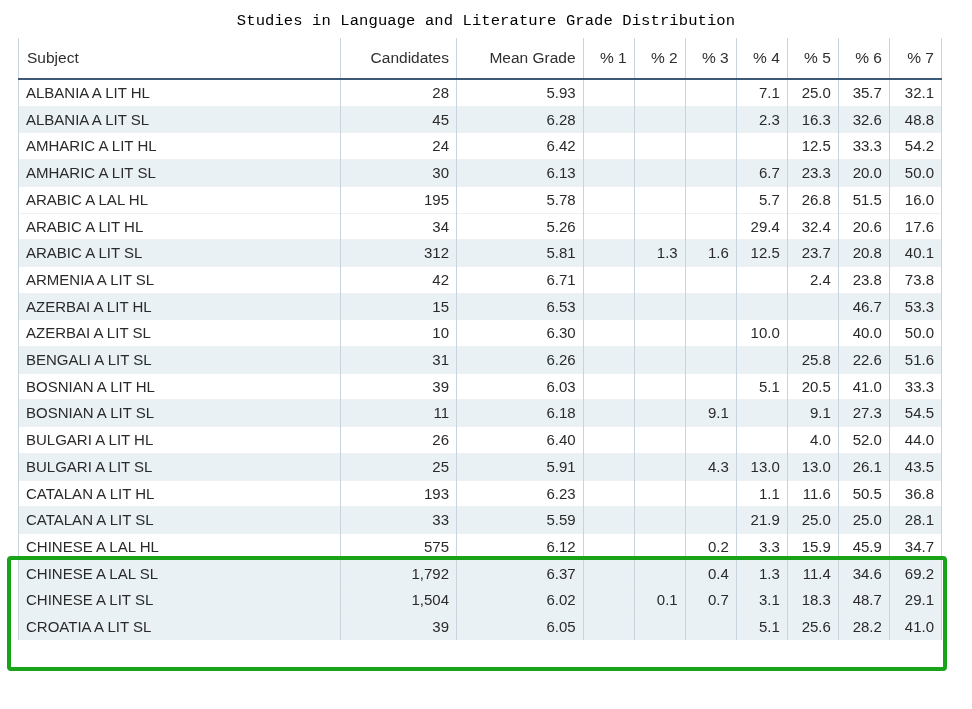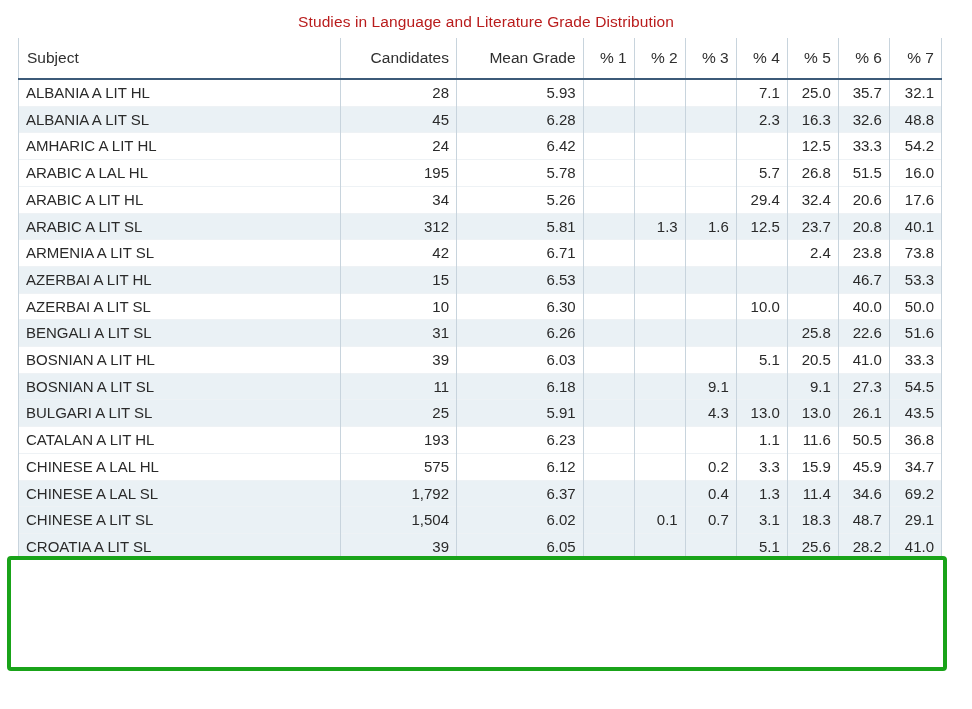--- a/index.html
+++ b/index.html
@@ -12,24 +12,25 @@
     height: 709px;
     overflow: hidden;
     font-family: "Liberation Sans", sans-serif;
     color: #2a2a2a;
     position: relative;
   }
 
   #page-title {
     text-align: center;
     font-size: 15.5px;
-    color: #b91c1c;
+    color: #000000;
     padding-top: 13px;
     letter-spacing: 0.1px;
     line-height: 1.1;
+    font-family: Liberation Mono, monospace;
   }
 
   .table-wrap {
     position: absolute;
     left: 18px;
     top: 38px;
     width: 924px;
   }
 
   table.grade-table {
@@ -141,20 +142,32 @@
           <td class="col-cand">24</td>
           <td class="col-mean">6.42</td>
           <td class="col-pct"></td>
           <td class="col-pct"></td>
           <td class="col-pct"></td>
           <td class="col-pct"></td>
           <td class="col-pct">12.5</td>
           <td class="col-pct">33.3</td>
           <td class="col-pct">54.2</td>
         </tr>
+        <tr class="even">
+          <td class="col-subject">AMHARIC A LIT SL</td>
+          <td class="col-cand">30</td>
+          <td class="col-mean">6.13</td>
+          <td class="col-pct"></td>
+          <td class="col-pct"></td>
+          <td class="col-pct"></td>
+          <td class="col-pct">6.7</td>
+          <td class="col-pct">23.3</td>
+          <td class="col-pct">20.0</td>
+          <td class="col-pct">50.0</td>
+        </tr>
         <tr class="odd">
           <td class="col-subject">ARABIC A LAL HL</td>
           <td class="col-cand">195</td>
           <td class="col-mean">5.78</td>
           <td class="col-pct"></td>
           <td class="col-pct"></td>
           <td class="col-pct"></td>
           <td class="col-pct">5.7</td>
           <td class="col-pct">26.8</td>
           <td class="col-pct">51.5</td>
@@ -249,20 +262,32 @@
           <td class="col-cand">11</td>
           <td class="col-mean">6.18</td>
           <td class="col-pct"></td>
           <td class="col-pct"></td>
           <td class="col-pct">9.1</td>
           <td class="col-pct"></td>
           <td class="col-pct">9.1</td>
           <td class="col-pct">27.3</td>
           <td class="col-pct">54.5</td>
         </tr>
+        <tr class="odd">
+          <td class="col-subject">BULGARI A LIT HL</td>
+          <td class="col-cand">26</td>
+          <td class="col-mean">6.40</td>
+          <td class="col-pct"></td>
+          <td class="col-pct"></td>
+          <td class="col-pct"></td>
+          <td class="col-pct"></td>
+          <td class="col-pct">4.0</td>
+          <td class="col-pct">52.0</td>
+          <td class="col-pct">44.0</td>
+        </tr>
         <tr class="even">
           <td class="col-subject">BULGARI A LIT SL</td>
           <td class="col-cand">25</td>
           <td class="col-mean">5.91</td>
           <td class="col-pct"></td>
           <td class="col-pct"></td>
           <td class="col-pct">4.3</td>
           <td class="col-pct">13.0</td>
           <td class="col-pct">13.0</td>
           <td class="col-pct">26.1</td>
@@ -272,20 +297,32 @@
           <td class="col-subject">CATALAN A LIT HL</td>
           <td class="col-cand">193</td>
           <td class="col-mean">6.23</td>
           <td class="col-pct"></td>
           <td class="col-pct"></td>
           <td class="col-pct"></td>
           <td class="col-pct">1.1</td>
           <td class="col-pct">11.6</td>
           <td class="col-pct">50.5</td>
           <td class="col-pct">36.8</td>
+        </tr>
+        <tr class="even">
+          <td class="col-subject">CATALAN A LIT SL</td>
+          <td class="col-cand">33</td>
+          <td class="col-mean">5.59</td>
+          <td class="col-pct"></td>
+          <td class="col-pct"></td>
+          <td class="col-pct"></td>
+          <td class="col-pct">21.9</td>
+          <td class="col-pct">25.0</td>
+          <td class="col-pct">25.0</td>
+          <td class="col-pct">28.1</td>
         </tr>
         <tr class="odd">
           <td class="col-subject">CHINESE A LAL HL</td>
           <td class="col-cand">575</td>
           <td class="col-mean">6.12</td>
           <td class="col-pct"></td>
           <td class="col-pct"></td>
           <td class="col-pct">0.2</td>
           <td class="col-pct">3.3</td>
           <td class="col-pct">15.9</td>

